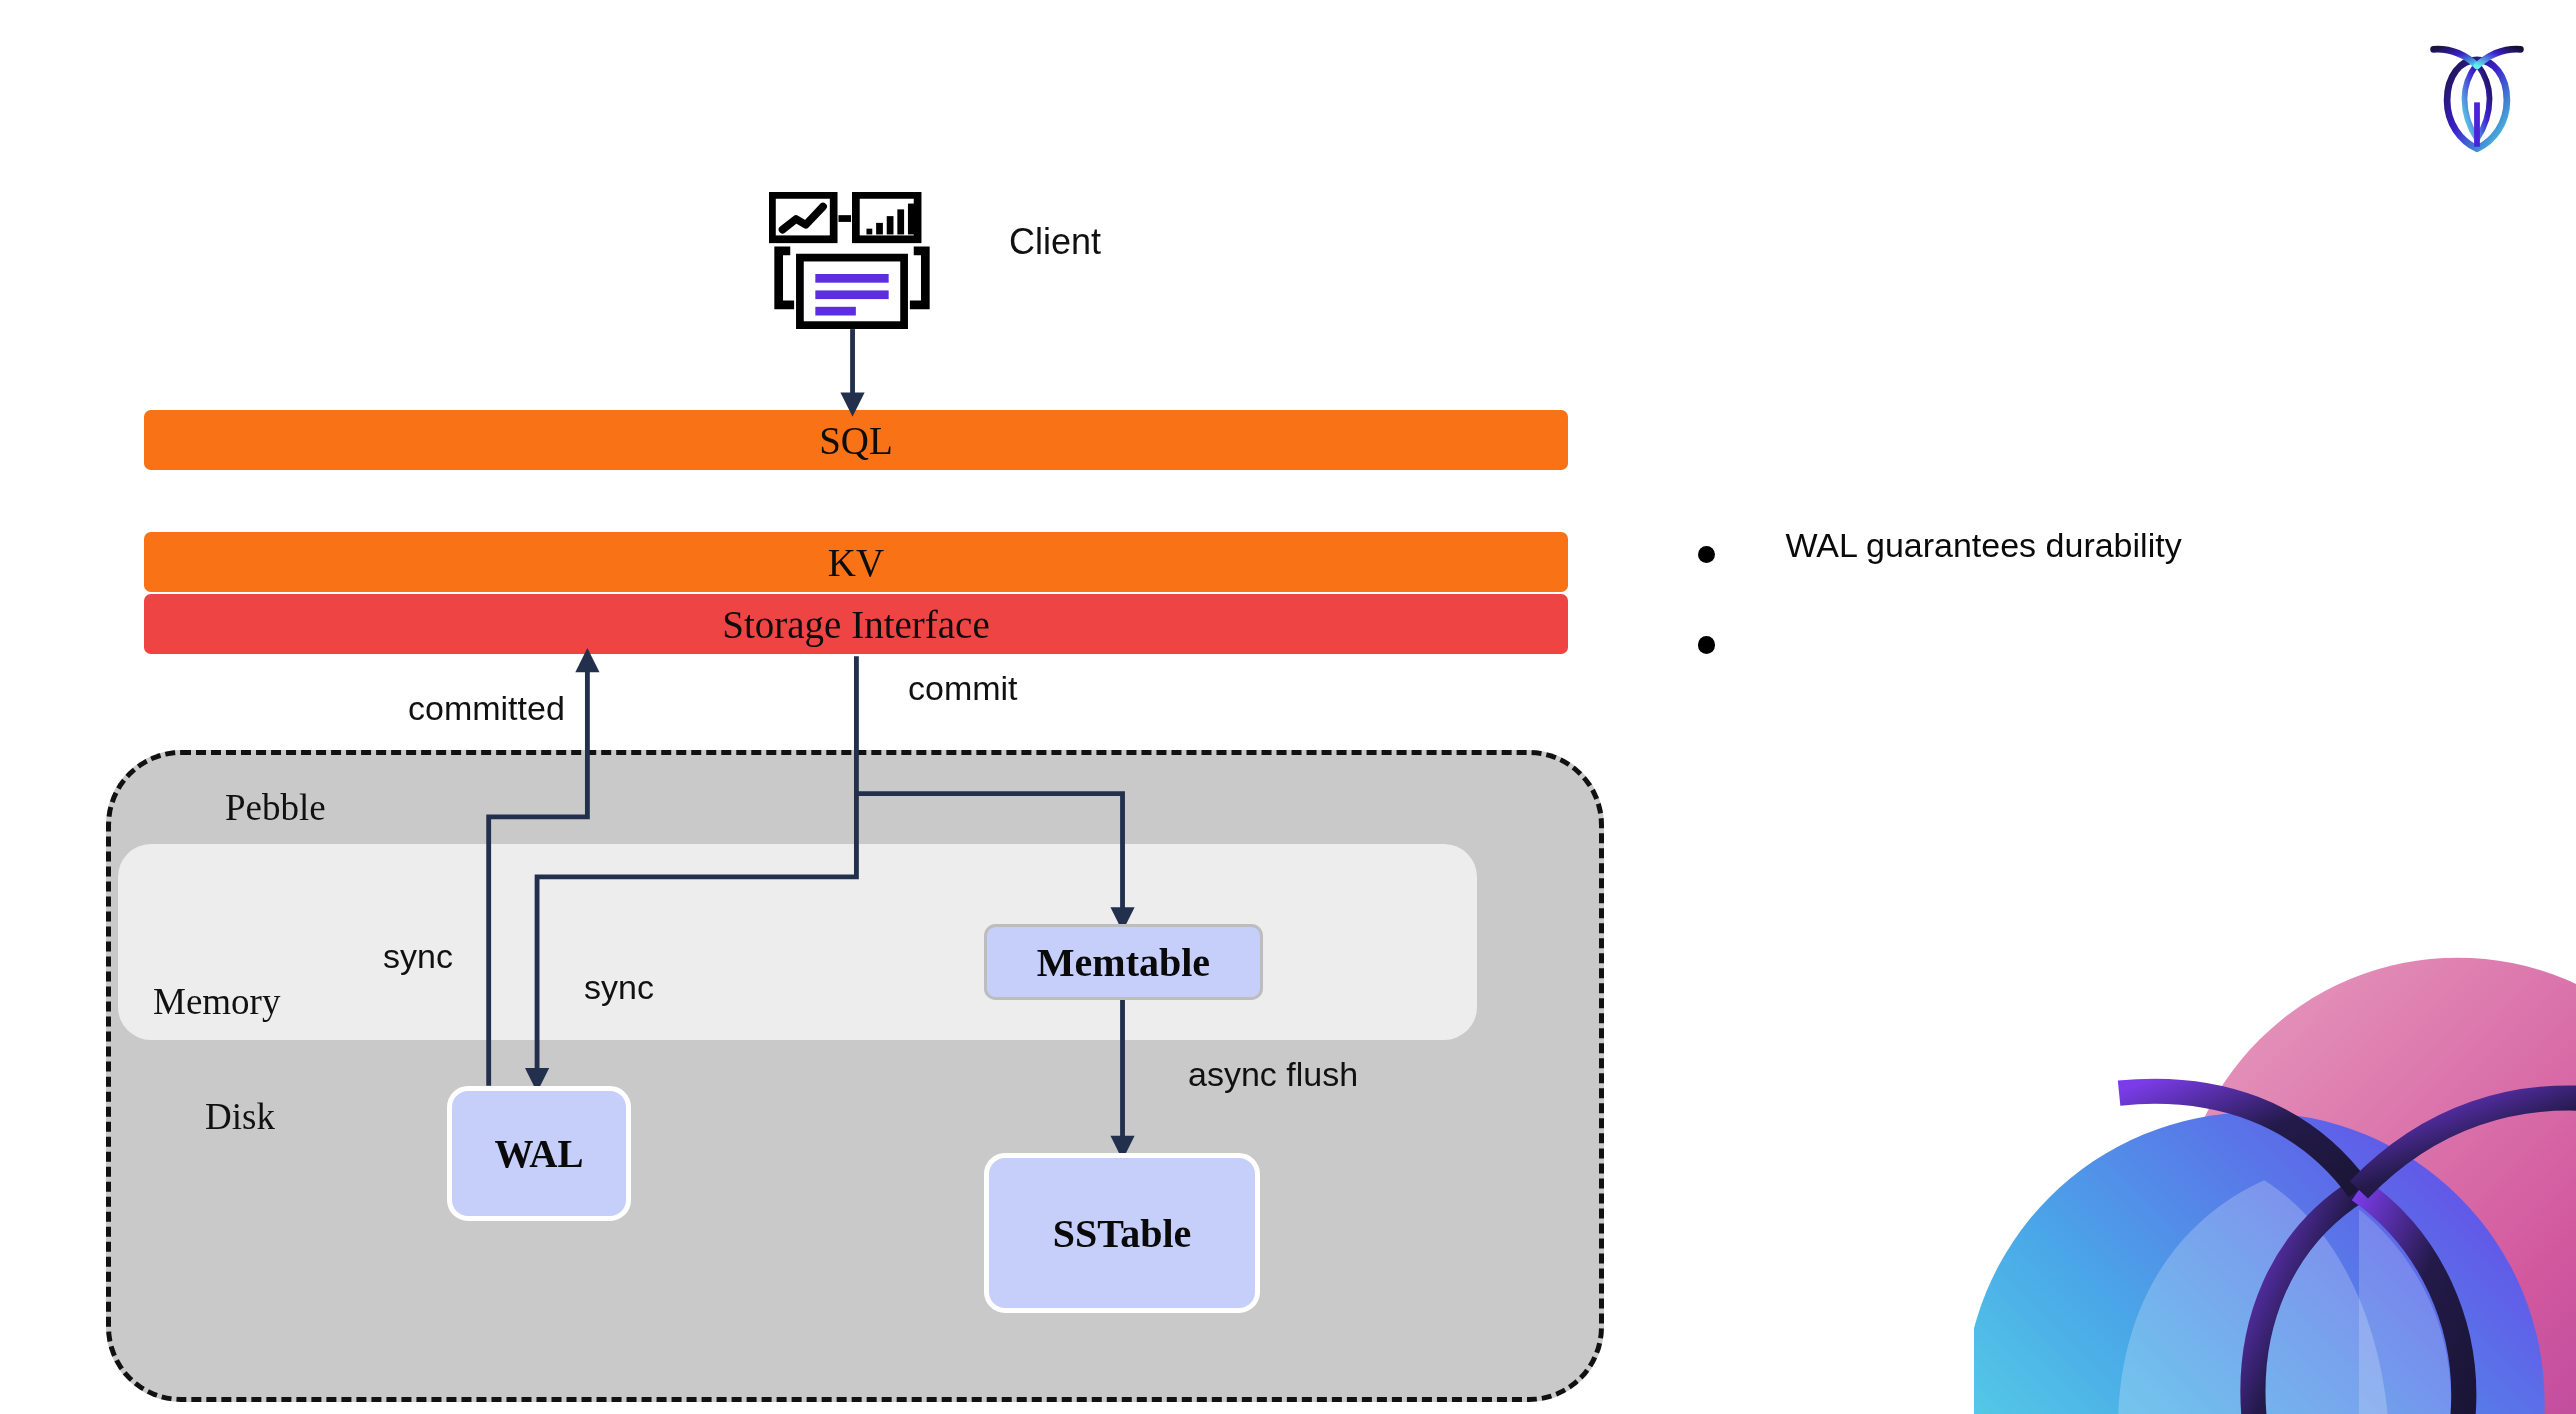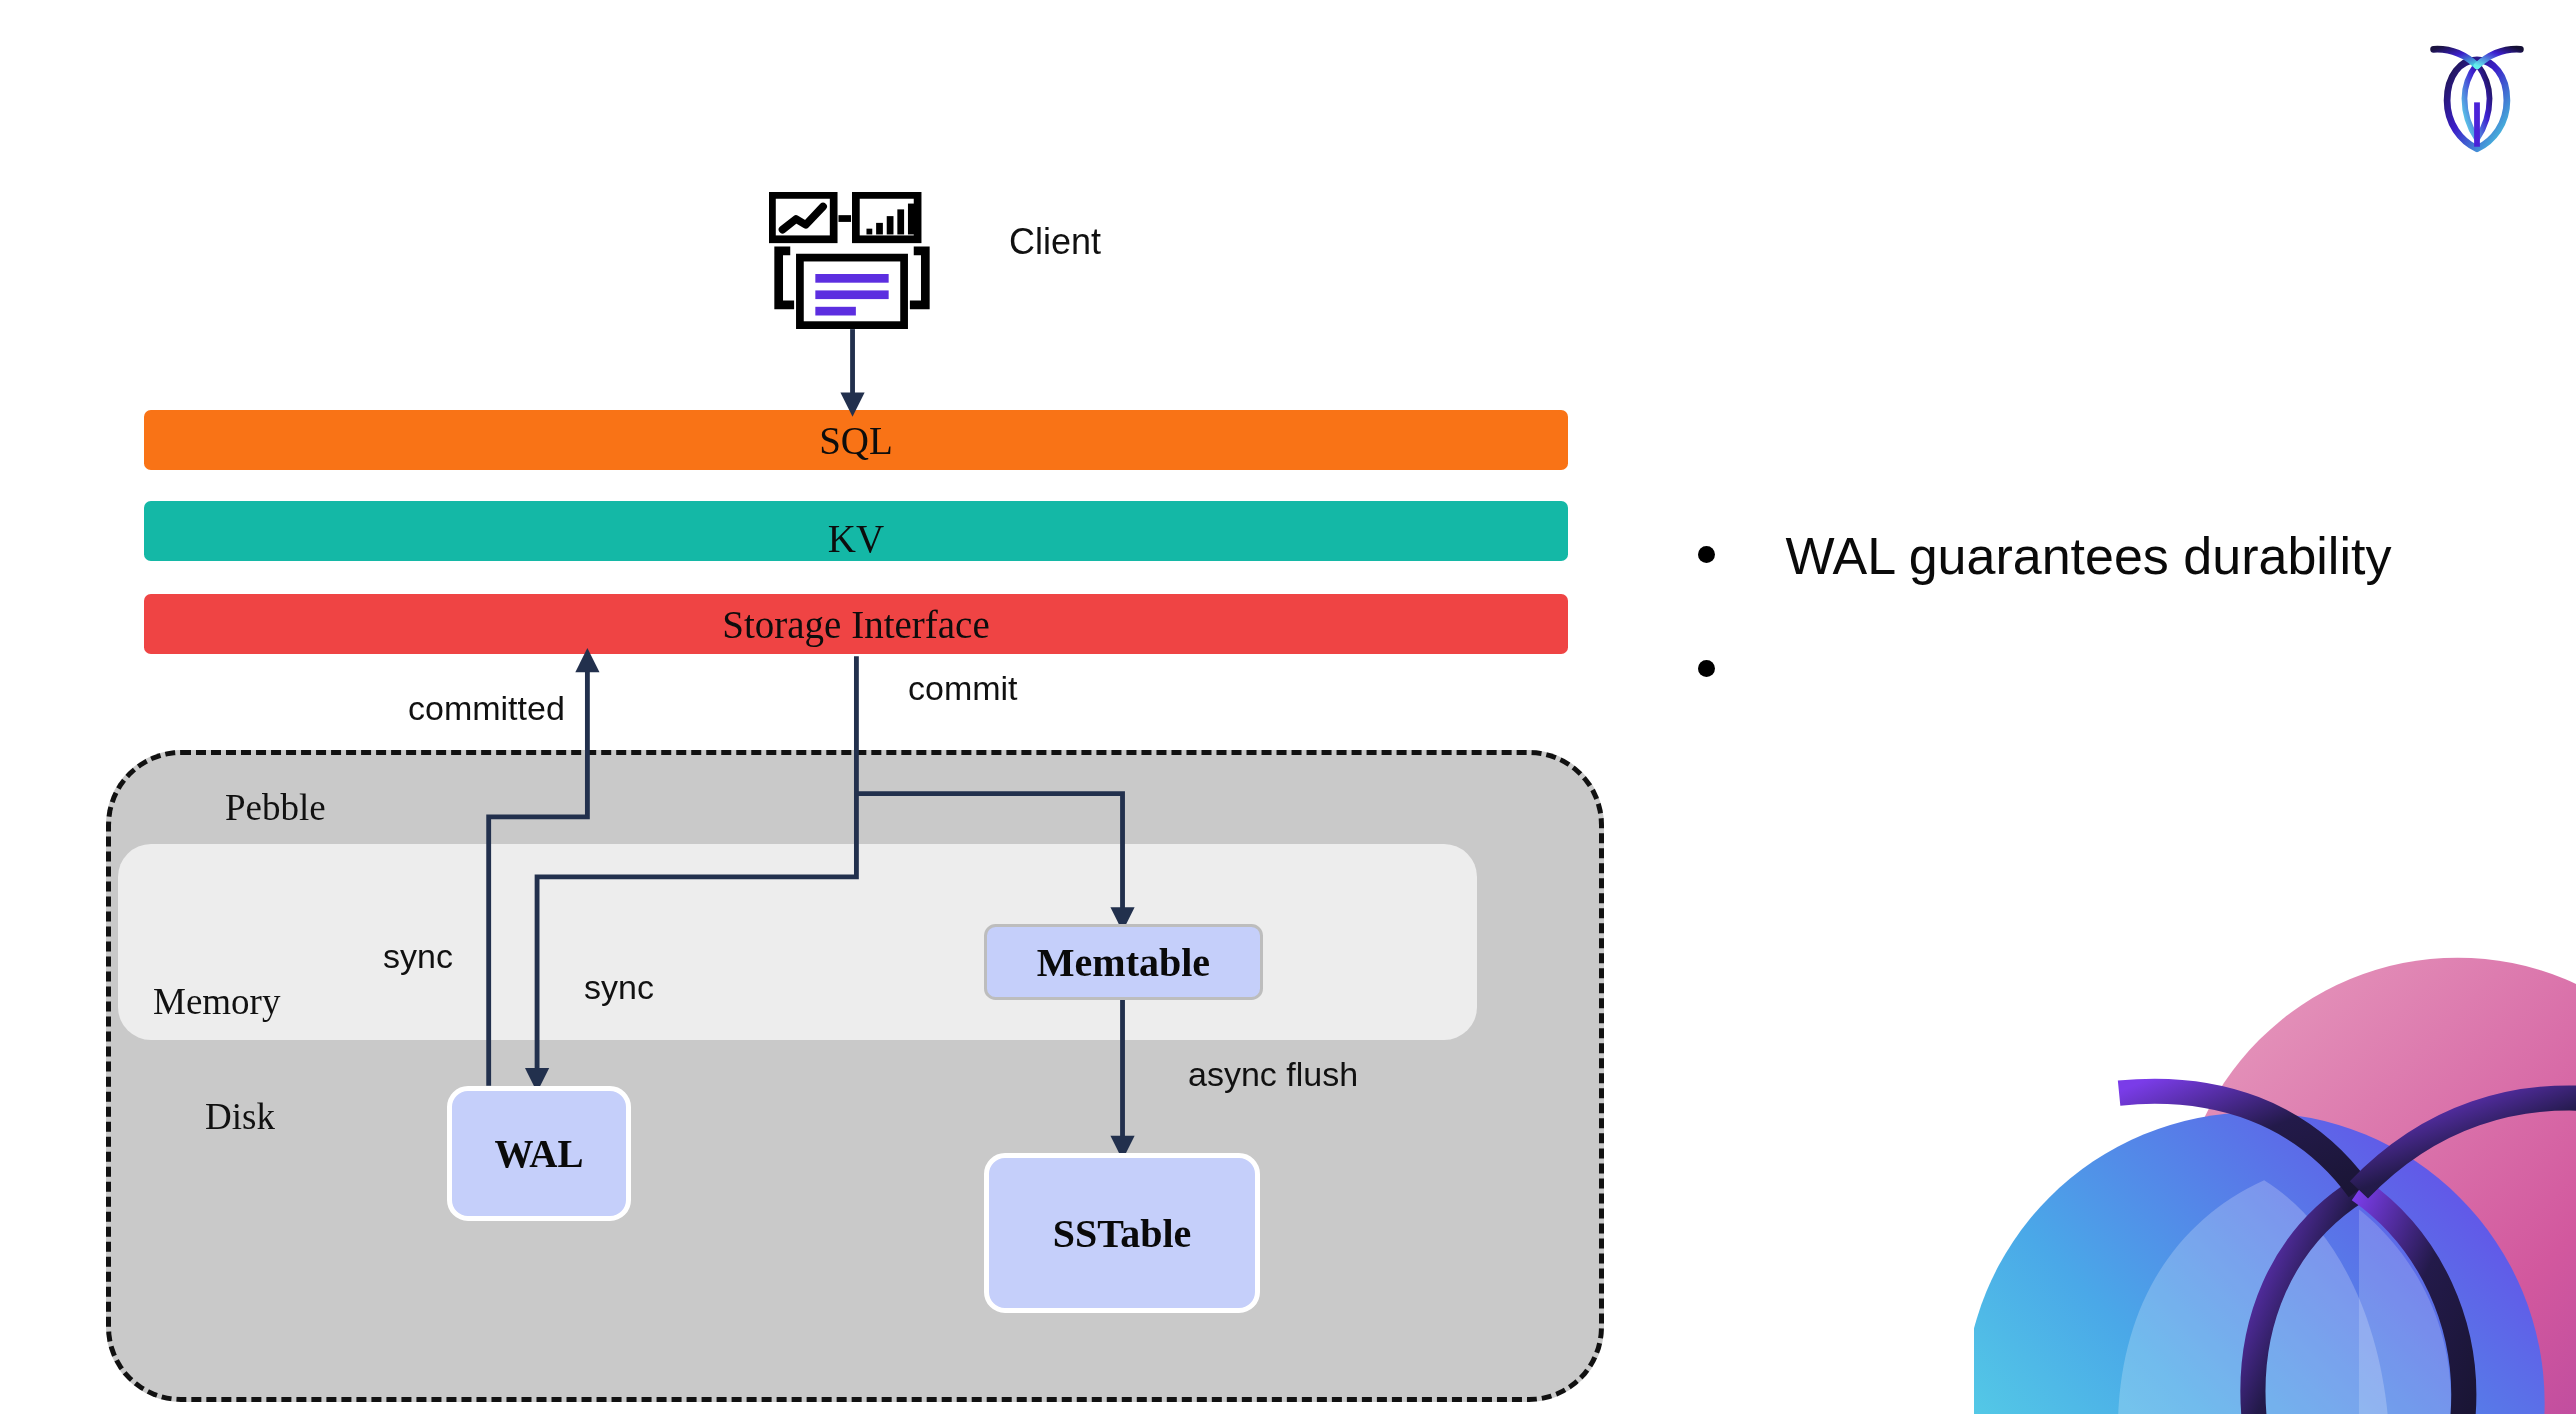--- a/index.html
+++ b/index.html
@@ -31,21 +31,21 @@
     font-size:36px;color:#111;white-space:nowrap;
   }
 
   
   .layer-bar{
     position:absolute;left:144px;width:1424px;height:60px;border-radius:6.8px;
     display:flex;align-items:center;justify-content:center;
     font-family:"Liberation Serif", serif;font-size:39px;color:#0d0d0d;
   }
   #bar-sql{top:410px;background:#f97316;}
-  #bar-kv{top:501px;background:#14b8a6;align-items:flex-end;}
+  #bar-kv{top:532px;background:#f97316;}
   #bar-storage{top:594px;background:#ef4444;}
 
   
   #pebble-box{
     position:absolute;left:106px;top:750px;width:1498px;height:652px;
     background:#c9c9c9;border:5.8px dashed #111;border-radius:75px;
     box-sizing:border-box;
   }
   #memory-box{
     position:absolute;left:118px;top:844px;width:1359px;height:196px;
@@ -92,21 +92,21 @@
   #connectors{position:absolute;left:0;top:0;width:2576px;height:1415px;}
 
   
   #bullets{position:absolute;left:1698px;top:523px;width:803px;}
   .bullet-row{display:flex;align-items:flex-start;margin-bottom:46px;}
   .bullet-dot{
     width:17.4px;height:17.4px;border-radius:50%;background:#000;
     margin-top:23px;margin-right:70px;flex:0 0 auto;
   }
   .bullet-text{
-    font-size:52px;line-height:1.3;color:#0a0a0a;
+    font-size:34px;line-height:1.3;color:#0a0a0a;
   }
 </style>
 </head>
 <body>
 
 <div class="stage">
 
 
   <svg id="brand-logo" viewBox="0 0 130 140">
     <defs>

